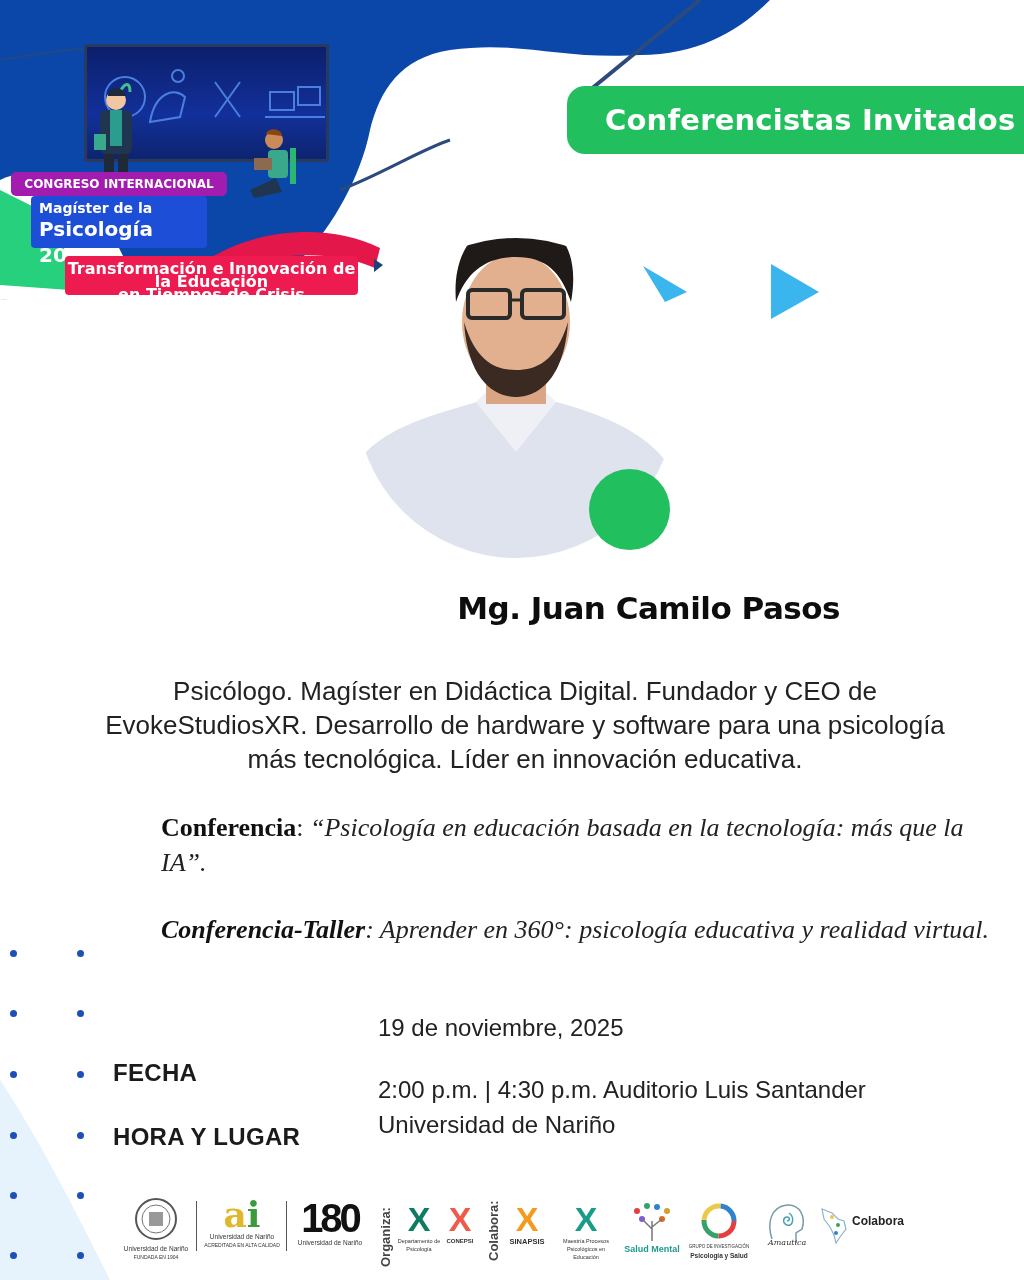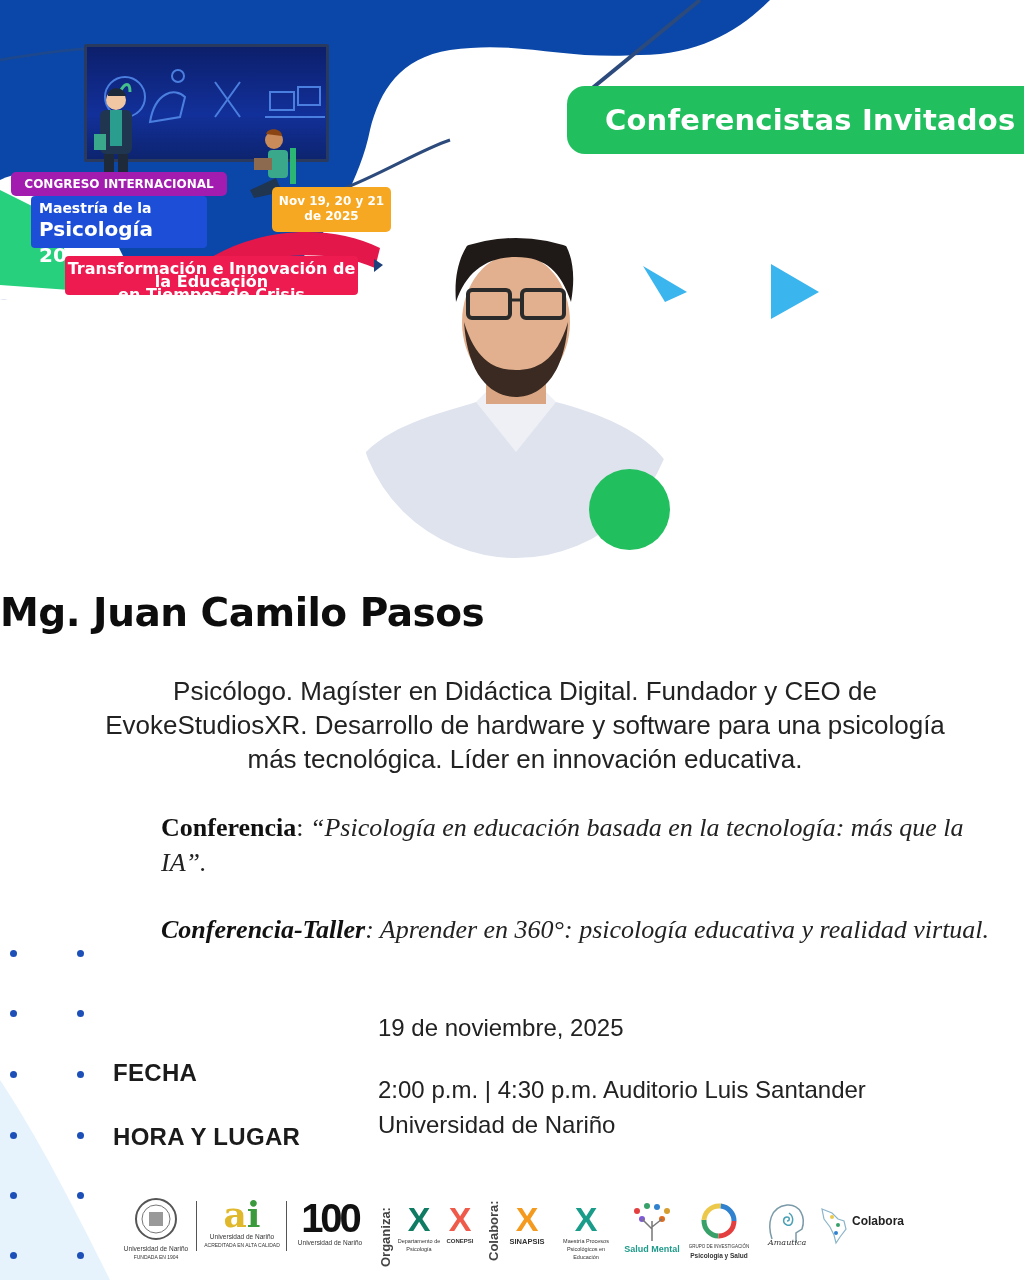--- a/index.html
+++ b/index.html
@@ -38,22 +38,22 @@
 
   
   .photo-wrap { position: absolute; left: 356px; top: 212px; width: 320px; height: 350px; z-index: 2; }
   .photo-circle { position: absolute; left: 0; top: 0; width: 320px; height: 346px; }
   .green-dot { position: absolute; left: 589px; top: 469px; width: 81px; height: 81px; border-radius: 50%; background: #22bf5f; z-index: 4; }
 
   .tri { position: absolute; z-index: 2; }
 
   
   .speaker-name {
-    position: absolute; left: 0; top: 590px; width: 840px; text-align: left;
-    font-family: "DejaVu Sans", sans-serif; font-weight: bold; font-size: 39px; color: #0d0d0d; z-index: 2; letter-spacing: -0.5px;
+    position: absolute; left: 0; top: 590px; width: 840px; text-align: right;
+    font-family: "DejaVu Sans", sans-serif; font-weight: bold; font-size: 31px; color: #0d0d0d; z-index: 2; letter-spacing: -0.5px;
   }
   .bio {
     position: absolute; left: 100px; top: 674px; width: 850px; text-align: center;
     font-family: "Liberation Sans", sans-serif; font-size: 26px; line-height: 34px; color: #222; z-index: 2;
   }
   .talk {
     position: absolute; left: 113px; width: 840px;
     font-family: Liberation Serif, serif; font-size: 26px; line-height: 35px; color: #222; z-index: 2; margin-left: 48px;
   }
   .talk .lbl { font-weight: bold; font-style: italic; color: #111; }
@@ -130,26 +130,22 @@
     <rect x="18" y="30" width="18" height="12" fill="#8b6a4f"></rect>
     <path d="M14,62 L40,50 L46,64 L18,70 Z" fill="#1f3550"></path>
     <rect x="54" y="20" width="6" height="36" fill="#2bb673"></rect>
   </svg>
   <svg style="position:absolute;left:200px;top:218px" width="190" height="60">
     <path d="M10,40 C60,10 130,5 180,30 L175,50 C130,30 60,35 20,55 Z" fill="#e4174b"></path>
   </svg>
 
   <div class="pill pill-congreso">CONGRESO INTERNACIONAL</div>
   <div class="pill pill-desafios">
-    <span class="l1">Maestría de la</span>
+    <span class="l1">Magíster de la</span>
     <span class="l2">Psicología 2025</span>
-  </div>
-  <div class="pill pill-date">
-    <span style="display:block">Nov 19, 20 y 21</span>
-    <span style="display:block">de 2025</span>
   </div>
   <div class="pill pill-subtitle">
     <span style="display:block">Transformación e Innovación de la Educación</span>
     <span style="display:block">en Tiempos de Crisis</span>
   </div>
 </div>
 
 <svg class="tri" style="left:374px;top:259px" width="10" height="14">
   <polygon points="0,0 9,6 0,13" fill="#1d3f7a"></polygon>
 </svg>
@@ -244,21 +240,21 @@
   <div class="vsep" style="left:76px"></div>
 
   <div class="logo" style="left:84px;top:0;width:76px">
     <div style="font-family:'DejaVu Serif',serif;font-size:36px;line-height:38px;font-weight:bold"><span style="color:#e0b82b">a</span><span style="color:#3a9a3c">i</span></div>
     <span class="cap">Universidad de Nariño</span>
     <span class="cap" style="font-size:5px">ACREDITADA EN ALTA CALIDAD</span>
   </div>
   <div class="vsep" style="left:166px"></div>
 
   <div class="logo" style="left:172px;top:2px;width:76px">
-    <div style="font-size:40px;line-height:42px;font-weight:bold;color:#111;letter-spacing:-3px">100</div>
+    <div style="font-size:40px;line-height:42px;font-weight:bold;color:#111;letter-spacing:-3px">180</div>
     <span class="cap">Universidad de Nariño</span>
   </div>
 
   <div class="vert-label" style="left:258px;top:72px">Organiza:</div>
   <div class="logo" style="left:274px;top:6px;width:50px">
     <div style="font-size:34px;line-height:36px;color:#0f7b62;font-weight:bold">X</div>
     <span class="cap" style="font-size:5.5px;white-space:normal">Departamento de Psicología</span>
   </div>
   <div class="logo" style="left:320px;top:6px;width:40px">
     <div style="font-size:34px;line-height:36px;color:#ef5a4a;font-weight:bold">X</div>

